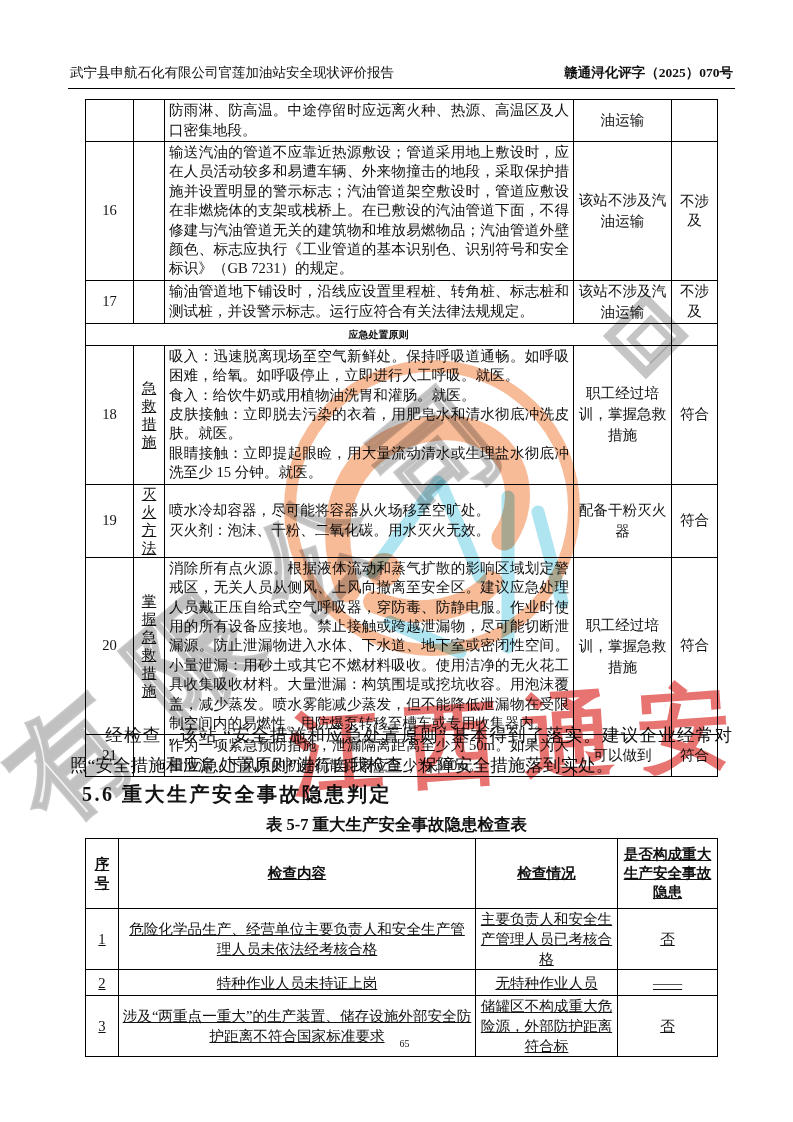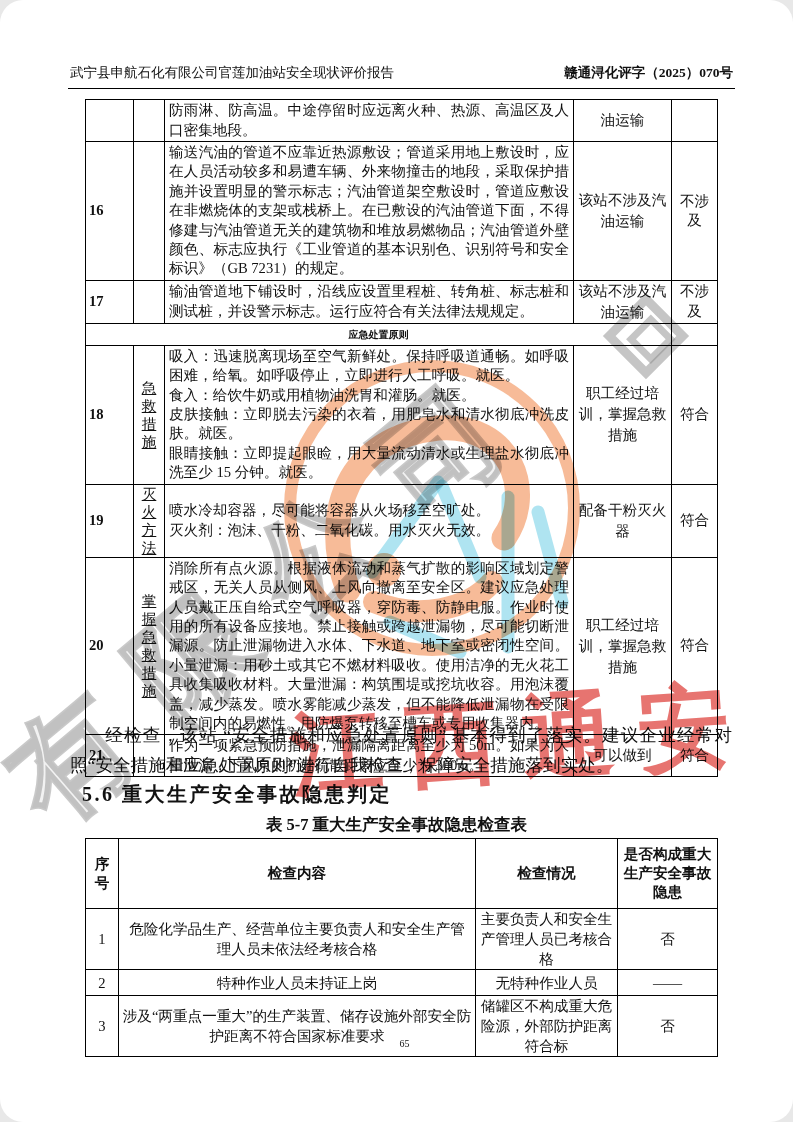--- a/index.html
+++ b/index.html
@@ -1,35 +1,35 @@
 <!DOCTYPE html>
 <html><head>
 <meta charset="utf-8">
 <style>
   html,body{margin:0;padding:0;background:#e8e8e8;}
   .page{
     position:relative;width:793px;height:1122px;background:#ffffff;
     margin:0 auto;overflow:hidden;
-    font-family:"Liberation Serif","DejaVu Serif",serif;color:#111;border-radius:23px;
+    font-family:"Liberation Serif","DejaVu Serif",serif;color:#111;
   }
   
   .doc-header{position:absolute;top:64px;left:70px;right:60px;display:flex;justify-content:space-between;align-items:flex-end;font-size:13.5px;}
   .doc-header .right{font-weight:bold;}
   .header-rule{position:absolute;top:88px;left:68px;right:58px;border-top:1.6px solid #000;}
   
   table{border-collapse:collapse;table-layout:fixed;}
   .t1{position:absolute;top:99px;left:85px;width:632px;padding-left:11px;}
   .t1 td{border:1.3px solid #000;font-size:14.6px;line-height:19.4px;padding:0 3px;vertical-align:middle;overflow:hidden;}
-  .t1 td.seq{text-align:left;font-weight:bold;font-family:"Liberation Serif",serif;}
+  .t1 td.seq{text-align:center;font-weight:normal;font-family:"Liberation Serif",serif;}
   .t1 td.subcat{text-align:center;padding:0 1px;line-height:18px;text-decoration:underline;}
   .t1 td.content{text-align:justify;white-space:pre-line;padding:1px 4px;}
   .t1 td.situation{text-align:center;line-height:21px;padding:0 2px;}
   .t1 td.conclusion{text-align:center;}
   .t1 td.section-cell{text-align:center;font-weight:bold;font-size:10px;}
-  .t2{position:absolute;top:838px;left:85px;width:632px;}
+  .t2{position:absolute;top:838px;left:85px;width:632px;text-decoration:underline;}
   .t2 td,.t2 th{border:1.3px solid #000;font-size:14.6px;line-height:20px;padding:0 3px;vertical-align:middle;text-align:center;overflow:hidden;}
   .t2 th{font-weight:bold;line-height:19px;}
   
   .summary-para{position:absolute;top:702px;left:70px;width:662px;font-size:17.6px;line-height:30px;text-indent:2em;text-align:justify;}
   .sec-heading{position:absolute;top:769px;left:70px;font-size:20px;font-weight:bold;letter-spacing:2.5px;margin:12px;}
   .table-caption{position:absolute;top:814px;left:0;width:100%;text-align:center;font-size:16.5px;font-weight:bold;}
   .page-number{position:absolute;top:1038px;left:8px;width:100%;text-align:center;font-size:10px;}
   
   .wm{position:absolute;pointer-events:none;mix-blend-mode:multiply;}
   .wm-gray-text{

